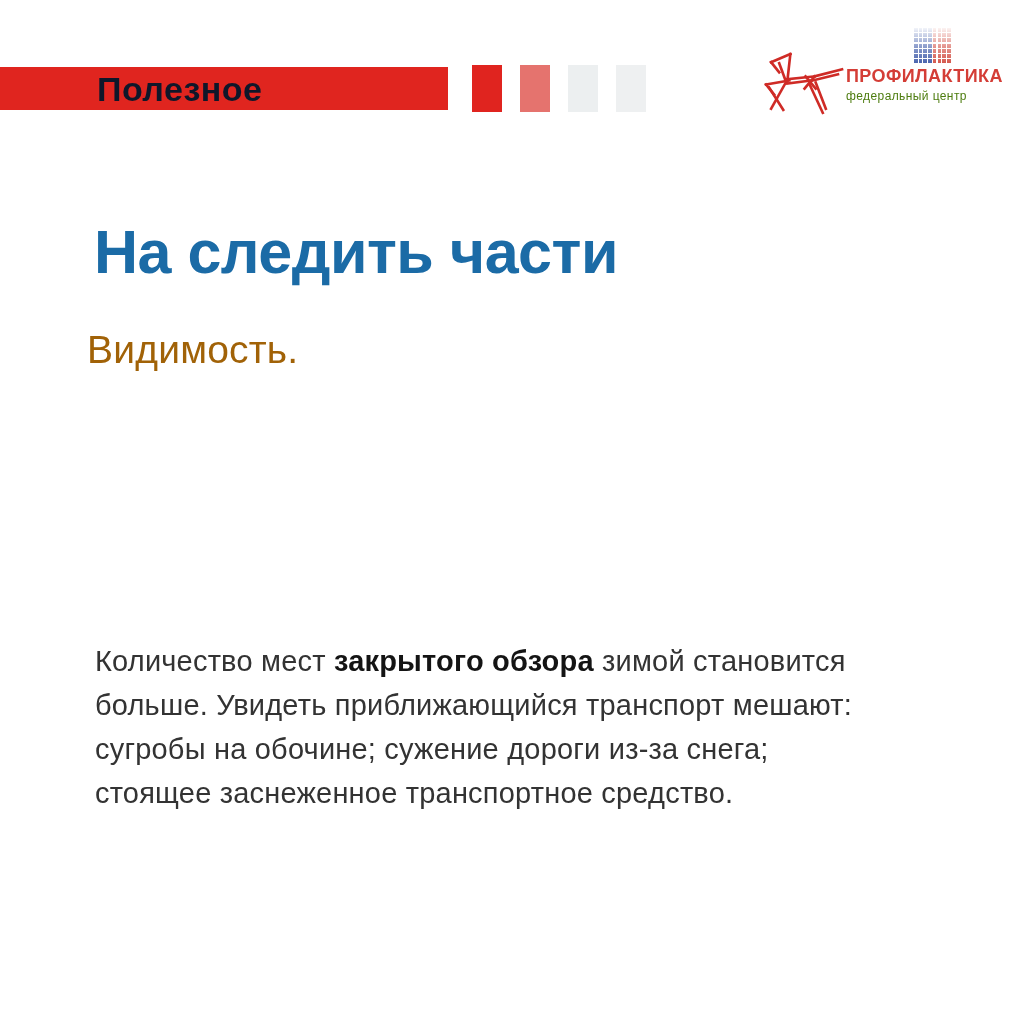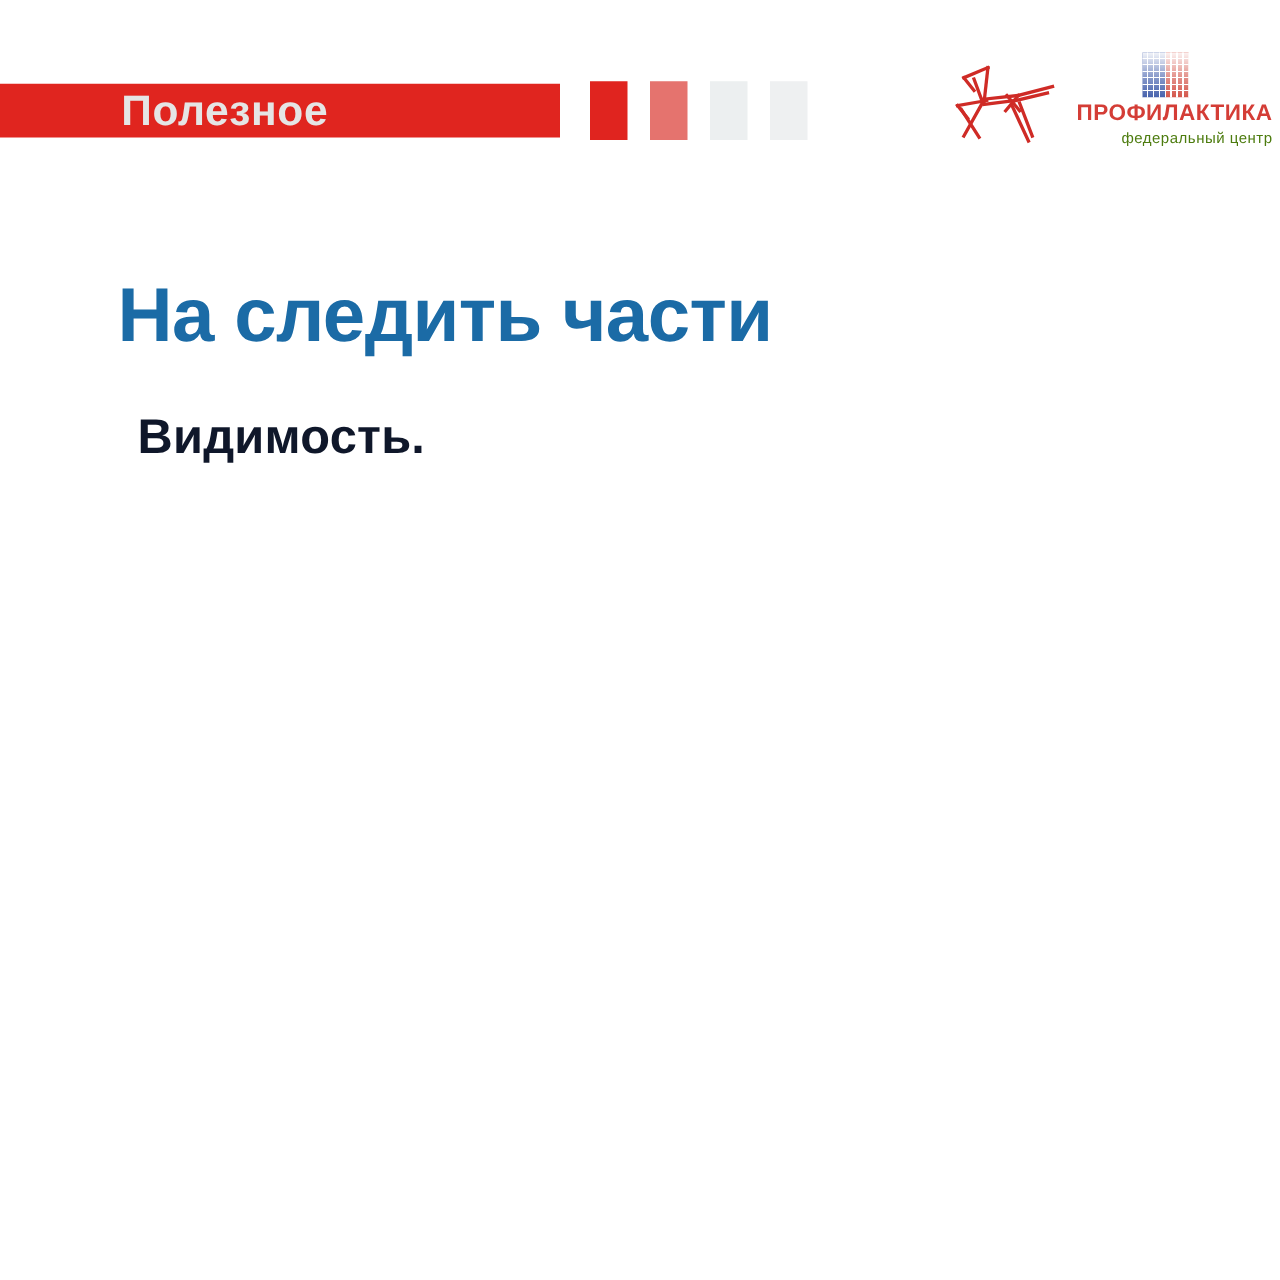--- a/index.html
+++ b/index.html
@@ -9,49 +9,49 @@
     font-family:"Liberation Sans","DejaVu Sans",sans-serif;
   }
   .page{position:absolute;inset:0;background:#ffffff;}
 
   
   .banner{
     position:absolute;left:0;top:67px;width:448px;height:43px;
     background:#e0251f;display:flex;align-items:center;
   }
   .banner-label{
-    padding-left:97px;color:#e5e5e5;font-size:34px;font-weight:700;
+    padding-left:97px;color:#0f172a;font-size:34px;font-weight:700;
     letter-spacing:0.5px;line-height:1;
   }
   .squares{position:absolute;left:472px;top:65px;display:flex;gap:18px;}
   .sq{width:30px;height:47px;}
 
   .horse{position:absolute;left:758px;top:48px;width:88px;height:76px;}
 
-  .brand{position:absolute;left:846px;top:42px;width:172px;text-align:right;}
+  .brand{position:absolute;left:846px;top:28px;width:172px;text-align:left;}
   .mosaic{
     width:37px;height:36px;margin:0 auto 3px auto;
     background:
       repeating-linear-gradient(to right, transparent 0 3.6px, #ffffff 3.6px 4.7px),
       repeating-linear-gradient(to bottom, transparent 0 4.1px, #ffffff 4.1px 5.2px),
       linear-gradient(to bottom, rgba(255,255,255,0.93) 0%, rgba(255,255,255,0.35) 55%, rgba(255,255,255,0) 100%),
       linear-gradient(to right, #4762ad 50%, #d4564b 50%);
   }
   .brand-name{font-size:18px;font-weight:700;color:#d43d36;letter-spacing:0.4px;line-height:1.1;}
   .brand-sub{font-size:12px;color:#4d7c0f;letter-spacing:0.4px;margin-top:2px;}
 
   
   .title{
     position:absolute;left:94px;top:177px;
     font-size:61px;font-weight:700;letter-spacing:-0.5px;line-height:68px;
     color:#1b6ba6;
   }
   .section-heading{
-    position:absolute;left:110px;
-    font-size:39px;font-weight:700;color:#0f172a;line-height:44px;letter-spacing:0.2px;
+    position:absolute;left:87px;
+    font-size:39px;font-weight:400;color:#a16207;line-height:44px;letter-spacing:0.2px;
   }
   .heading-1{top:296px;}
   .heading-2{top:560px;}
   .body-text{
     position:absolute;left:95px;width:880px;
     font-size:29px;line-height:44px;color:#333333;letter-spacing:0.2px;
     white-space:pre-line;
   }
   .para-1{top:341px;}
   .para-2{top:610px;}
@@ -95,14 +95,18 @@
   <div class="brand">
     <div class="mosaic"></div>
     <div class="brand-name">ПРОФИЛАКТИКА</div>
     <div class="brand-sub">федеральный центр</div>
   </div>
 
   <h1 class="title">На следить части</h1>
 
   <h2 class="section-heading heading-1">Видимость.</h2>
 
+  <p class="body-text para-2"><span>Количество мест </span><b>закрытого обзора</b><span> зимой становится
+больше. Увидеть приближающийся транспорт мешают:
+сугробы на обочине; сужение дороги из-за снега;
+стоящее заснеженное транспортное средство.</span></p>
 
 </div>
 
 </body></html>

